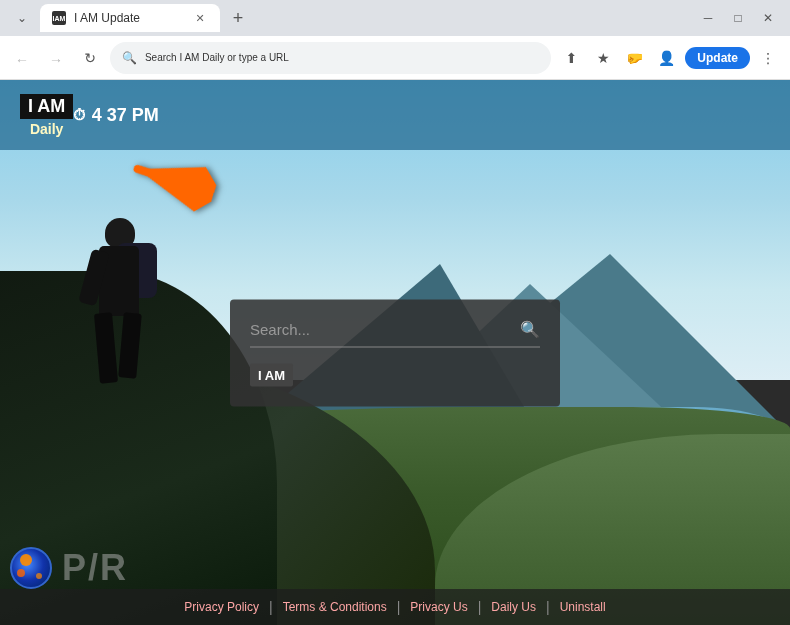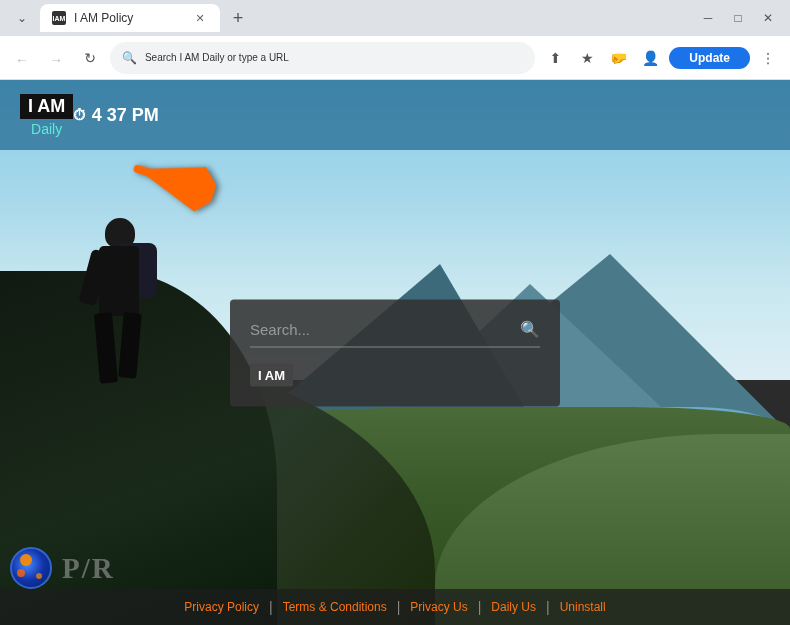--- a/index.html
+++ b/index.html
@@ -96,21 +96,21 @@
     .nav-action-btn {
       width: 28px; height: 28px;
       border-radius: 50%;
       display: flex; align-items: center; justify-content: center;
       font-size: 14px; color: #555; cursor: pointer;
     }
     .update-btn {
       background: #1a73e8;
       color: white;
       border-radius: 12px;
-      padding: 4px 20px;
+      padding: 4px 12px;
       font-size: 12px;
       font-weight: bold;
       cursor: pointer;
       display: flex; align-items: center; gap: 4px;
     }
 
     
     .page-content {
       flex: 1;
       position: relative;
@@ -307,23 +307,23 @@
       background: #111;
       color: white;
       padding: 2px 8px;
       font-size: 18px;
       font-weight: bold;
     }
     .logo-top .am {
       color: white;
     }
     .logo-bottom {
-      color: #5eead4;
+      color: #fef9c3;
       font-size: 14px;
-      font-weight: normal;
+      font-weight: bold;
       margin-top: 2px;
     }
 
     
     .tagline {
       flex: 1;
       text-align: center;
       color: #e8d5a0;
       font-style: italic;
       font-size: 16px;
@@ -401,21 +401,21 @@
       position: absolute;
       bottom: 0; left: 0; right: 0;
       height: 36px;
       background: rgba(30, 30, 30, 0.75);
       display: flex;
       align-items: center;
       justify-content: center;
       gap: 0;
     }
     .footer-link {
-      color: #f97316;
+      color: #fca5a5;
       font-size: 12px;
       text-decoration: none;
       cursor: pointer;
       padding: 0 10px;
       text-align: center;
     }
     .footer-sep {
       color: #888;
       font-size: 14px;
     }
@@ -452,24 +452,24 @@
       border-radius: 50%;
     }
     .globe-dot3 {
       position: absolute;
       bottom: 8px; right: 8px;
       width: 6px; height: 6px;
       background: rgba(255,140,0,0.7);
       border-radius: 50%;
     }
     .watermark-text {
-      font-size: 29px;
+      font-size: 36px;
       font-weight: bold;
       color: rgba(180, 180, 180, 0.5);
-      font-family: Liberation Serif, serif;
+      font-family: Liberation Sans, sans-serif;
       letter-spacing: 2px;
     }
 
     
     .risk-overlay {
       position: absolute;
       bottom: 50px;
       left: 60px;
       font-size: 28px;
       font-weight: bold;
@@ -485,21 +485,21 @@
 <div class="browser-frame">
 
   <div class="title-bar">
     <div class="chevron-area">
       <div class="win-ctrl">⌄</div>
     </div>
     <div class="tab-active">
       <div class="tab-favicon">
         <span>IAM</span>
       </div>
-      <span>I AM Policy</span>
+      <span>I AM Update</span>
       <div class="tab-close">✕</div>
     </div>
     <div class="new-tab-btn">+</div>
     <div class="window-controls">
       <div class="win-ctrl">─</div>
       <div class="win-ctrl">□</div>
       <div class="win-ctrl close">✕</div>
     </div>
   </div>
 

